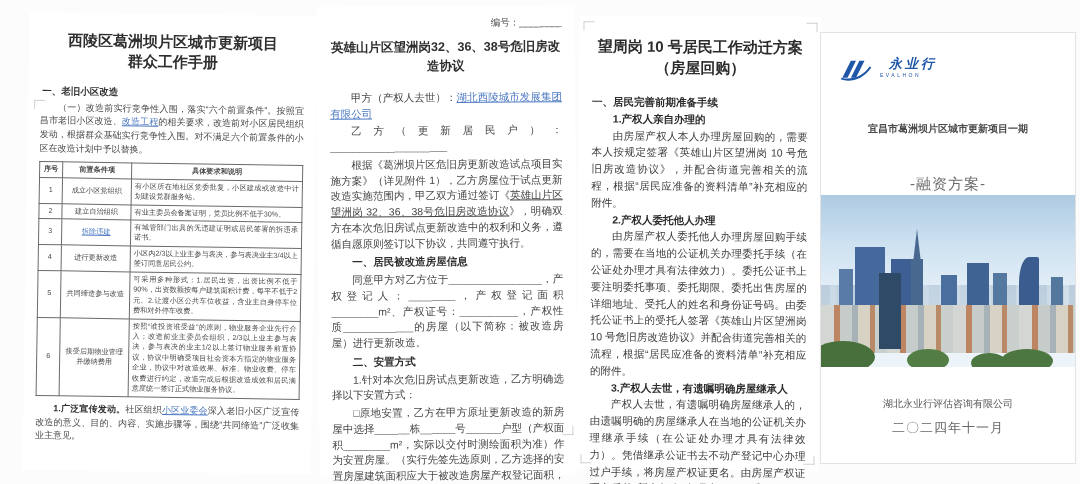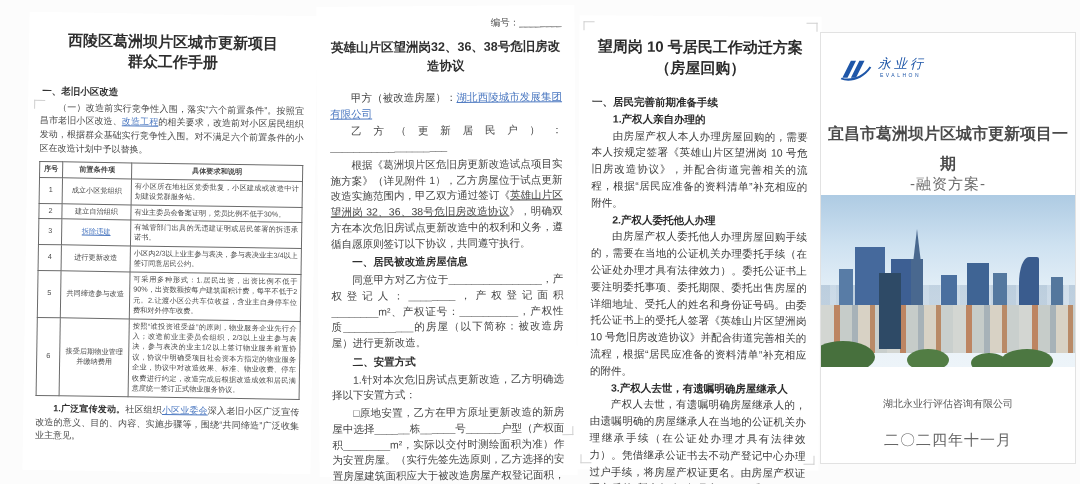--- a/index.html
+++ b/index.html
@@ -36,36 +36,36 @@
   
   #p3{left:578px;top:16px;width:242px;height:454px;transform:rotate(0.4deg);padding:12px 13px;box-sizing:border-box;font-size:10.5px;line-height:1.6;color:#3b3b3b;}
   #p3 .doc-title{font-size:15px;font-weight:700;text-align:center;line-height:1.4;color:#2b2b2b;margin:8px 0 16px 0;}
   #p3 .h{font-weight:700;color:#2b2b2b;}
   #p3 .s{font-weight:700;color:#2b2b2b;text-indent:2em;}
   #p3 p{margin:0;text-align:justify;}
   #p3 .ind{text-indent:2em;}
   
   #p4{left:820px;top:32px;width:256px;height:432px;border:1px solid #e2e2e2;box-sizing:border-box;}
   #p4 .logo{position:absolute;left:18px;top:24px;display:flex;align-items:flex-start;}
-  #p4 .logo-cn{font-size:13px;font-weight:400;color:#1e56a8;letter-spacing:3px;font-style:italic;margin-left:5px;line-height:1;}
+  #p4 .logo-cn{font-size:13px;font-weight:700;color:#1e56a8;letter-spacing:3px;font-style:italic;margin-left:16px;line-height:1;}
   #p4 .logo-en{font-size:5px;letter-spacing:2.5px;color:#1e56a8;margin-left:7px;margin-top:2px;}
-  #p4 .cover-title{position:absolute;left:0;top:86px;width:100%;text-align:center;font-size:16px;font-weight:700;color:#4a4a4a;line-height:1.9;}
+  #p4 .cover-title{position:absolute;left:0;top:86px;width:100%;text-align:center;font-size:10px;font-weight:700;color:#4a4a4a;line-height:1.9;}
   #p4 .cover-sub{position:absolute;left:0;top:142px;width:100%;text-align:center;font-size:15px;color:#6a6a6a;letter-spacing:1px;}
   #p4 .photo{position:absolute;left:0;top:162px;width:100%;height:172px;overflow:hidden;
      background:linear-gradient(#aecbe3 0%,#cfe2f1 30%,#e7f1f8 60%,#edf4f9 100%);}
   .ridge{position:absolute;left:0;right:0;bottom:56px;height:26px;opacity:.55;
      background:repeating-linear-gradient(90deg,#9db4ca 0 9px,#b6c8da 9px 15px,#a8bdd1 15px 26px,#c2d2e1 26px 31px);}
   .bld{position:absolute;}
   .lowrise{position:absolute;left:0;right:0;bottom:14px;height:48px;
      background:repeating-linear-gradient(90deg,#d3d6d2 0 13px,#bd8562 13px 19px,#c6ccc9 19px 31px,#a7b2b8 31px 37px,#d8d2c5 37px 49px,#b98a67 49px 54px,#c9cfcd 54px 66px);}
   .lowrise2{position:absolute;left:0;right:0;bottom:30px;height:22px;opacity:.7;
      background:repeating-linear-gradient(90deg,#c3cdd4 0 9px,#d9d8cf 9px 20px,#b0bcc4 20px 26px,#cdd4d4 26px 37px);}
   .tree{position:absolute;border-radius:50%;}
   #p4 .company{position:absolute;left:0;top:364px;width:100%;text-align:center;font-size:10px;color:#555;}
-  #p4 .cdate{position:absolute;left:0;top:398px;width:100%;text-align:center;font-size:15px;color:#666;letter-spacing:1px;}
+  #p4 .cdate{position:absolute;left:0;top:386px;width:100%;text-align:center;font-size:13px;color:#666;letter-spacing:1px;}
   
   .cmark{position:absolute;width:10px;height:8px;opacity:.8;}
   .cm-tl{border-top:1px solid #c4c4c4;border-left:1px solid #c4c4c4;}
   .cm-tr{border-top:1px solid #c4c4c4;border-right:1px solid #c4c4c4;}
   .cm-bl{border-bottom:1px solid #c4c4c4;border-left:1px solid #c4c4c4;}
   .cm-br{border-bottom:1px solid #c4c4c4;border-right:1px solid #c4c4c4;}
 </style>
 </head>
 <body>
 
@@ -118,21 +118,21 @@
   </tbody>
     </table>
 
   <div class="foot-p"><span class="blead">1.广泛宣传发动。</span><span>社区组织</span><span class="link">小区业委会</span><span>深入老旧小区广泛宣传改造的意义、目的、内容、实施步骤等，围绕“共同缔造”广泛收集业主意见。</span></div>
 </div>
 
 <div class="page" id="p2">
   <div class="cmark cm-br" style="right:4px;bottom:40px;"></div>
   <div class="no-line"><span>编号：</span><span>________</span></div>
   <div class="doc-title">英雄山片区望洲岗32、36、38号危旧房改造协议</div>
-  <p class="ind"><span>甲方（被改造房屋）：</span><span class="ul-blue">湖北西陵城市发展集团有限公司</span></p>
+  <p class="ind"><span>甲方（产权人去世）：</span><span class="ul-blue">湖北西陵城市发展集团有限公司</span></p>
   <p class="ind"><span>乙方（更新居民户）：</span><span>____________________</span></p>
   <p class="ind"><span>根据《葛洲坝片区危旧房更新改造试点项目实施方案》（详见附件 1），乙方房屋位于试点更新改造实施范围内，甲乙双方通过签订《</span><span class="ul">英雄山片区望洲岗 32、36、38号危旧房改造协议</span><span>》，明确双方在本次危旧房试点更新改造中的权利和义务，遵循自愿原则签订以下协议，共同遵守执行。</span></p>
   <p class="h">一、居民被改造房屋信息</p>
   <p class="ind">同意甲方对乙方位于________________，产权登记人：________，产权登记面积________m²、产权证号：__________，产权性质____________的房屋（以下简称：被改造房屋）进行更新改造。</p>
   <p class="h">二、安置方式</p>
   <p class="ind">1.针对本次危旧房试点更新改造，乙方明确选择以下安置方式：</p>
   <p class="ind">□原地安置，乙方在甲方原址更新改造的新房屋中选择______栋______号______户型（产权面积________m²，实际以交付时测绘面积为准）作为安置房屋。（实行先签先选原则，乙方选择的安置房屋建筑面积应大于被改造房屋产权登记面积，且多出部分不超过20m²）。</p>
 </div>
 
 <div class="page" id="p3">

